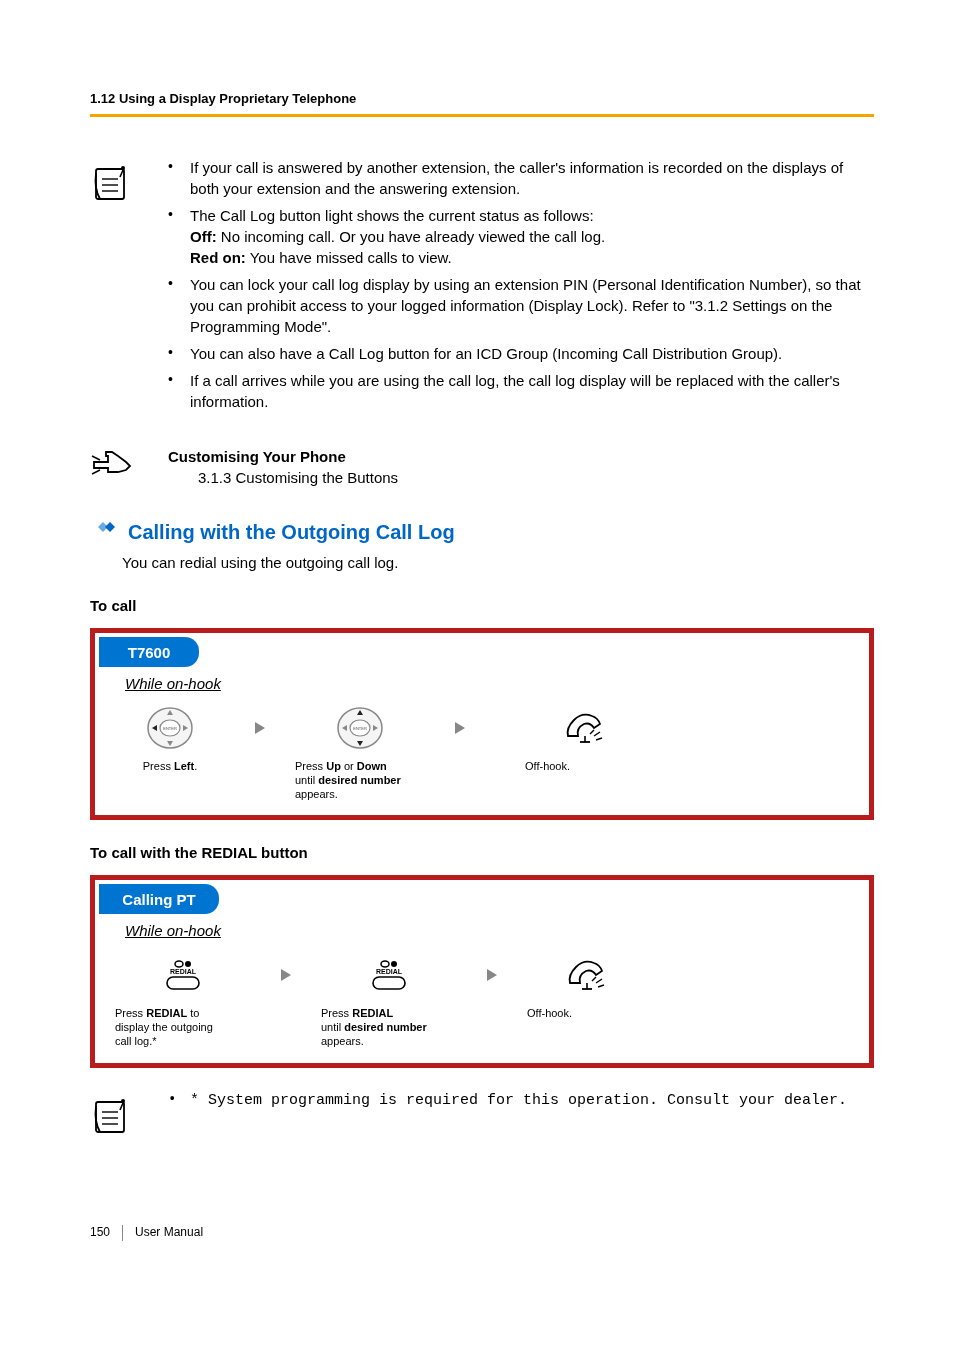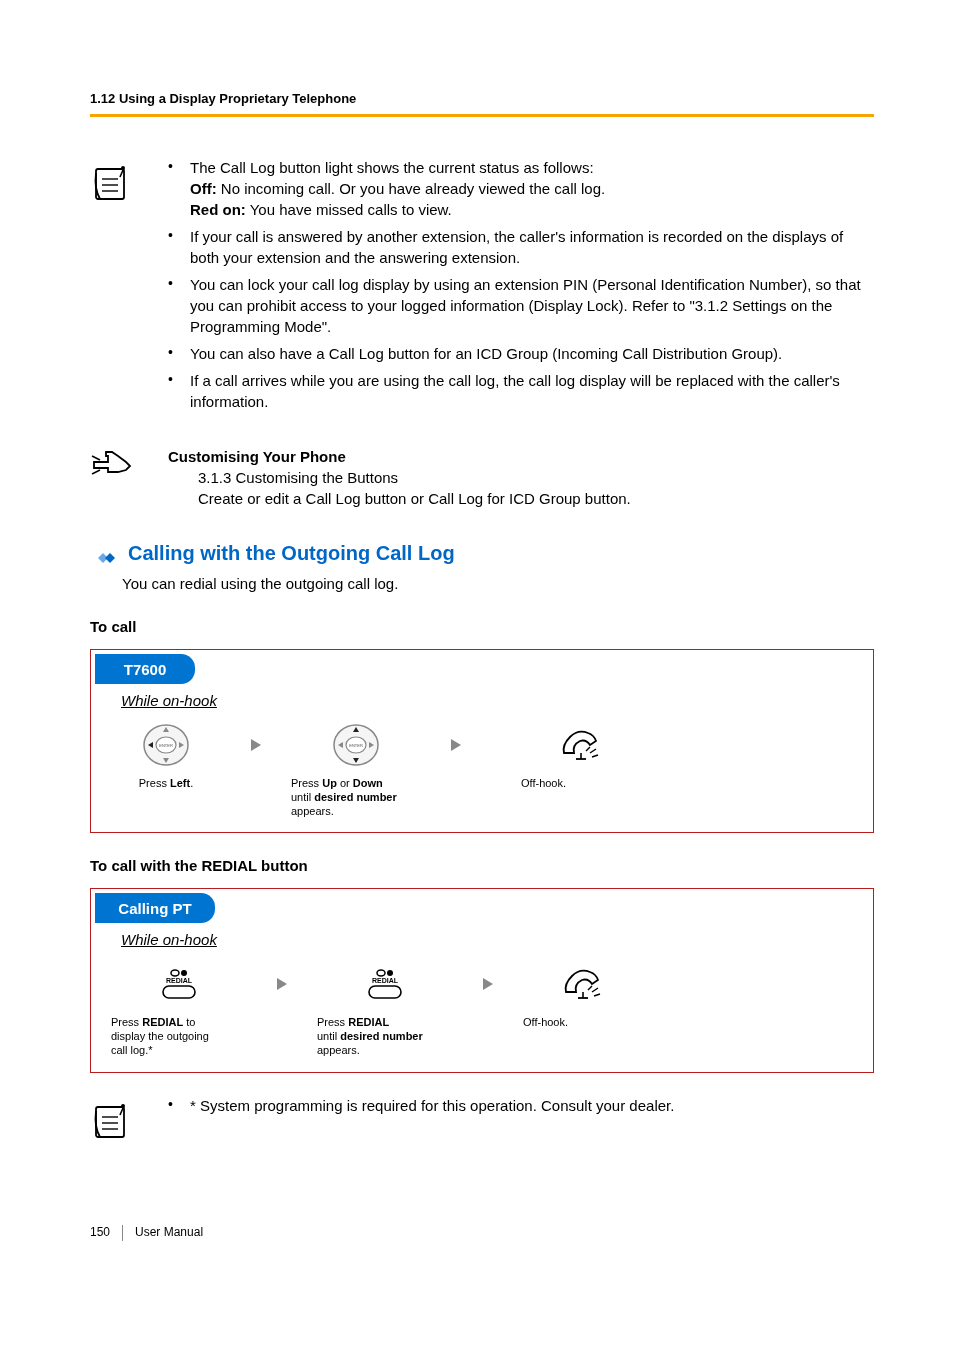--- a/index.html
+++ b/index.html
@@ -58,21 +58,21 @@
     margin-top: 28px;
     margin-bottom: 30px;
   }
   .pointer-icon-col {
     width: 78px;
     flex-shrink: 0;
     padding-top: 2px;
   }
   .heading-row {
     display: flex;
-    align-items: flex-end;
+    align-items: flex-start;
     gap: 8px;
     margin-bottom: 6px;
   }
   .diamonds {
     display: inline-block;
     width: 30px;
     height: 18px;
     position: relative;
   }
   .diamonds svg { display:block; }
@@ -84,21 +84,21 @@
   .intro-text {
     margin-left: 32px;
     margin-bottom: 22px;
   }
   .subhead {
     font-weight: bold;
     font-size: 15px;
     margin-bottom: 12px;
   }
   .procedure-box {
-    border: 1px solid #b91c1c;
+    border: 5px solid #b91c1c;
     padding: 0;
     margin-bottom: 22px;
   }
   .tab {
     background: #0074d1;
     color: #fff;
     font-weight: bold;
     text-align: center;
     padding: 5px 8px 4px;
     font-size: 15px;
@@ -158,20 +158,21 @@
     font-size: 12px;
   }
   .footer .sep {
     width: 1px;
     height: 16px;
     background: #888;
   }
   .notes-block {
     display: flex;
     margin-top: 6px;
+    font-family: Liberation Mono, monospace;
   }
   .icon-notepad svg, .icon-pointer svg { display:block; }
 </style>
 </head>
 <body>
 
 <div class="page">
   <div class="section-header">1.12 Using a Display Proprietary Telephone</div>
 
   <div class="info-block">
@@ -183,47 +184,46 @@
           <line x1="12" y1="20" x2="28" y2="20" stroke="#000" stroke-width="1.4"></line>
           <line x1="12" y1="26" x2="28" y2="26" stroke="#000" stroke-width="1.4"></line>
           <line x1="12" y1="32" x2="28" y2="32" stroke="#000" stroke-width="1.4"></line>
           <circle cx="33" cy="9" r="2" fill="#000"></circle>
           <line x1="33" y1="11" x2="30" y2="18" stroke="#000" stroke-width="1.6"></line>
         </svg>
       </span>
     </div>
     <div class="info-content">
       <ul class="bullets">
+        <li><span>If your call is answered by another extension, the caller's information is recorded on the displays of both your extension and the answering extension.</span></li>
         <li>
           <span>The Call Log button light shows the current status as follows:</span><br>
           <span class="bold">Off:</span><span> No incoming call. Or you have already viewed the call log.</span><br>
           <span class="bold">Red on:</span><span> You have missed calls to view.</span>
         </li>
-        <li><span>If your call is answered by another extension, the caller's information is recorded on the displays of both your extension and the answering extension.</span></li>
         <li><span>You can lock your call log display by using an extension PIN (Personal Identification Number), so that you can prohibit access to your logged information (Display Lock). Refer to "3.1.2 Settings on the Programming Mode".</span></li>
         <li><span>You can also have a Call Log button for an ICD Group (Incoming Call Distribution Group).</span></li>
         <li><span>If a call arrives while you are using the call log, the call log display will be replaced with the caller's information.</span></li>
       </ul>
     </div>
   </div>
 
   <div class="customise-block">
     <div class="pointer-icon-col">
       <span class="icon-pointer">
         <svg width="44" height="30" viewBox="0 0 44 30">
           <path d="M4 14 L18 14 L18 8 L16 8 L16 4 L22 4 L28 8 L36 14 L40 18 L36 22 L28 24 L18 24 L18 20 L4 20 Z" fill="#fff" stroke="#000" stroke-width="1.8"></path>
           <line x1="2" y1="8" x2="10" y2="12" stroke="#000" stroke-width="1.4"></line>
           <line x1="2" y1="26" x2="10" y2="22" stroke="#000" stroke-width="1.4"></line>
         </svg>
       </span>
     </div>
     <div>
       <div class="bold">Customising Your Phone</div>
       <div class="indent">3.1.3 Customising the Buttons</div>
-      <div class="indent">Create or edit a Call Log button or Call Log for ICD Group button.</div>
     </div>
   </div>
 
   <div class="heading-row">
     <span class="diamonds">
       <svg width="30" height="18" viewBox="0 0 30 18">
         <path d="M8 9 L13 4 L18 9 L13 14 Z" fill="#6aa9e6"></path>
         <path d="M15 9 L20 4 L25 9 L20 14 Z" fill="#0067c6"></path>
       </svg>
     </span>

